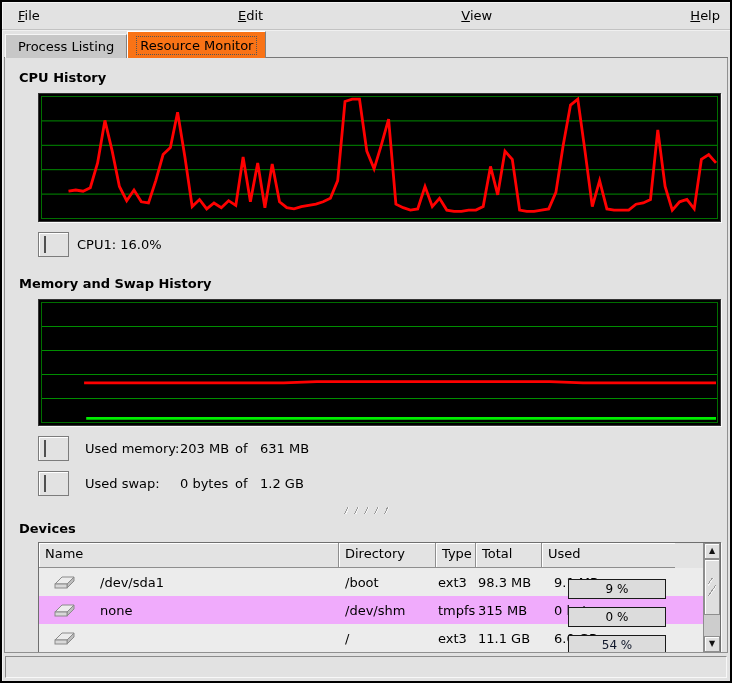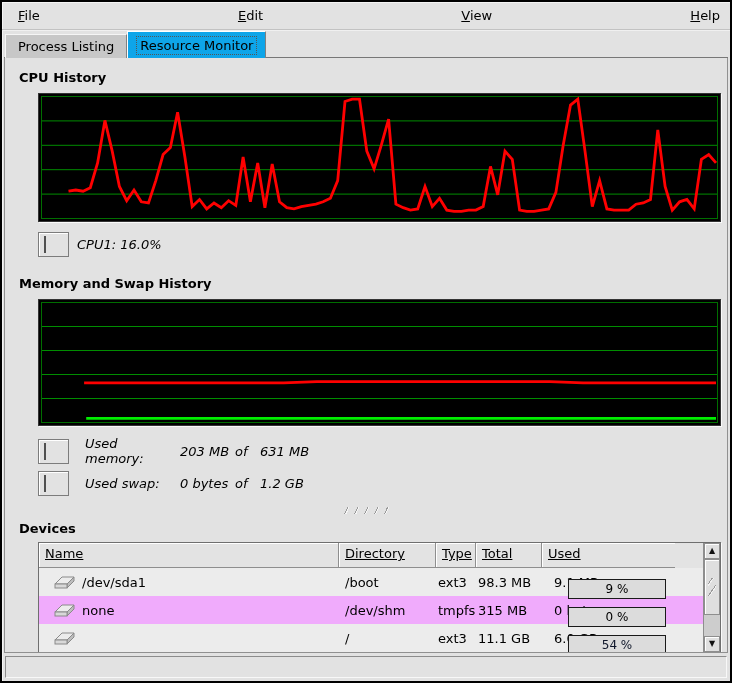--- a/index.html
+++ b/index.html
@@ -13,61 +13,61 @@
              border-bottom:1px solid #c2c2c2; box-shadow:0 1px 0 #f0f0f0;justify-content:space-between; }
   .menu-item { padding:3px 10px; cursor:default; }
   .menu-item u { text-decoration:underline; }
 
   
   .tabrow { height:28px; display:flex; align-items:flex-end; padding-left:3px; position:relative; }
   .tabrow::after { content:""; position:absolute; left:2px; right:2px; bottom:0; height:1px; background:#777; }
   .tab { position:relative; z-index:1; padding:4px 8px 4px 8px; background:#c7c7c7;
          border:1px solid #808080; border-bottom:none; border-top-color:#f5f5f5; border-left-color:#f5f5f5;
          height:24px; display:flex; align-items:center; }
-  .tab.active { background:#0ea5e9; height:27px; z-index:2; border-top-color:#fff; border-left-color:#fff; }
+  .tab.active { background:#f97316; height:27px; z-index:2; border-top-color:#fff; border-left-color:#fff; }
   .tab.active .tab-label { border:1px dotted #555; padding:1px 3px; }
   .tab-label { padding:2px 4px; white-space:nowrap; }
 
   
   .page { flex:1; margin:0 2px; border:1px solid #909090; border-top:none; background:#e2e2e2;
           padding:0 14px; overflow:hidden; position:relative; }
   .section-title { font-weight:bold; margin-top:12px; }
 
   .graph { width:683px; height:129px; margin:8px 0 0 19px; background:#000;
            border:1px solid #333; box-shadow:1px 1px 0 #fafafa; position:relative; }
   .graph svg { position:absolute; left:1px; top:1px; width:679px; height:125px; display:block; }
   .graph.mem { height:127px; }
   .graph.mem svg { height:123px; }
 
   
   .legend-row { display:grid; grid-template-columns:31px 16px 95px 55px 25px auto; align-items:center;
-                margin:10px 0 0 19px; height:25px;font-style:italic; }
+                margin:10px 0 0 19px; height:25px; }
   .legend-row.cpu { grid-template-columns:31px 8px auto; margin-top:10px; }
   .swatch { width:31px; height:25px; background:#e2e2e2; border:1px solid #7c7c7c;
             box-shadow: inset 1px 1px 0 #fff; padding:4px 5px; }
   .swatch .fill { width:100%; height:100%; border:1px solid #505050; box-shadow: inset 1px 1px 0 rgba(255,255,255,.8); }
 
   
   .grip { height:12px; margin:8px auto 0 auto; width:46px;
           background-image:repeating-linear-gradient(115deg,transparent 0 4px,#9a9a9a 4px 5px,#f5f5f5 5px 6px,transparent 6px 9px);
           background-size:100% 7px; background-position:center; background-repeat:no-repeat; cursor:row-resize; }
 
   
   .table { width:683px; margin:6px 0 0 19px; border:1px solid #6f6f6f;
            box-shadow:1px 1px 0 #fafafa; background:#fff; display:flex; }
   .table-main { width:666px; }
-  .thead { display:flex; height:25px; background:#e3e3e3;text-decoration:underline; }
+  .thead { display:flex; height:25px; background:#e3e3e3; }
   .th { border-right:1px solid #8e8e8e; border-bottom:1px solid #8e8e8e;
         box-shadow: inset 1px 1px 0 #fff; padding:3px 6px; white-space:nowrap; overflow:hidden; }
   .th:last-child { border-right:none; }
   .c-name{width:300px;} .c-dir{width:97px;} .c-type{width:40px;} .c-total{width:66px;} .c-used{width:133px;}
   .trow { display:flex; align-items:center; height:28px; background:#f0abfc; }
   .trow:nth-child(even) { background:#ececec; }
   .td { padding:0 2px; white-space:nowrap; overflow:visible; }
-  .td.c-name { display:flex; align-items:center; gap:6px; padding-left:15px; }
+  .td.c-name { display:flex; align-items:center; gap:24px; padding-left:15px; }
   .td.c-dir { padding-left:6px; }
   .td.c-used { position:relative; padding-left:12px; }
   .pbar { position:absolute; right:9px; top:4px; width:98px; height:20px; background:#dcdcdc;
           border:1px solid #1a1a1a; }
   .pbar .pfill { height:100%; background:#4060a8; }
   .pbar .plabel { position:absolute; inset:0; display:flex; align-items:center; justify-content:center;
                   font-size:12px; }
   .pbar .plabel.light { color:#0f172a; }
 
   

